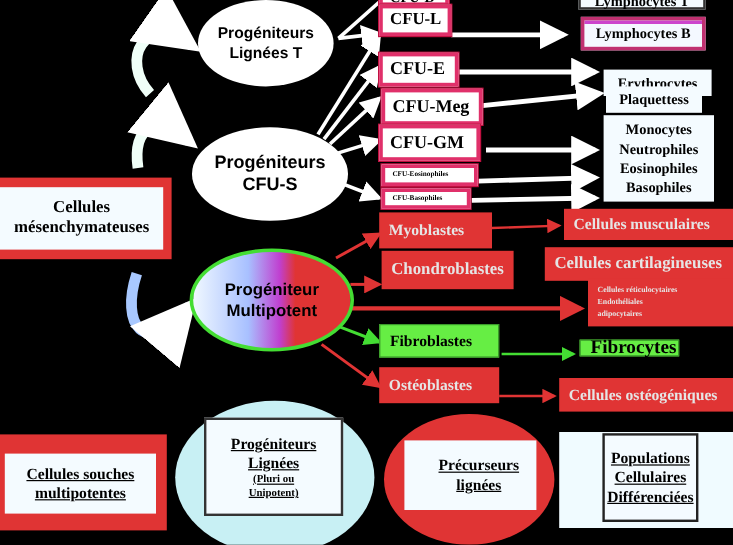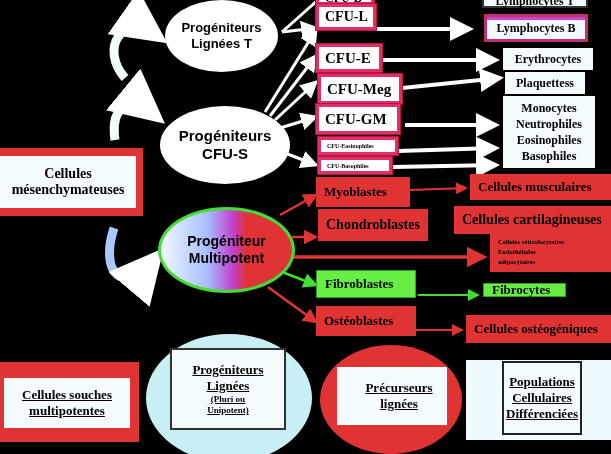--- a/index.html
+++ b/index.html
@@ -5,21 +5,21 @@
   html, body { margin:0; padding:0; }
   body { width:611px; height:454px; background:#000; position:relative; overflow:hidden;
          font-family:"Liberation Serif", serif; }
   .abs { position:absolute; box-sizing:border-box; }
   svg.arrows { position:absolute; left:0; top:0; width:611px; height:454px; }
   .ellipse { border-radius:50%; background:#fff; display:flex; align-items:center; justify-content:center;
              text-align:center; font-family:"Liberation Sans", sans-serif; font-weight:bold; color:#000; }
   .cfu { background:#fff; border:3px solid #e0306a; box-shadow:0 0 0 1px #c01040; font-weight:bold; color:#000;
          display:flex; align-items:center; padding-left:6px; }
   .white { background:#f4fbff; color:#000; font-weight:bold; display:flex; align-items:center; justify-content:center; text-align:center; }
-  .red { background:#e03434; color:#000000; font-weight:bold; display:flex; align-items:center; padding-left:8px;font-family:Liberation Serif, serif; }
+  .red { background:#e03434; color:#e5e5e5; font-weight:bold; display:flex; align-items:center; padding-left:8px;font-family:Liberation Serif, serif; }
   .green { background:#66ee44; color:#000; font-weight:bold; display:flex; align-items:center; padding-left:8px; border:1px solid #3a9a2a; }
   .legend-text { text-decoration:underline; font-weight:bold; color:#000; text-align:center; line-height:1.25; }
 </style>
 </head>
 <body>
 
 <svg class="arrows" viewBox="0 0 611 454">
   <defs>
     <marker id="ahW" markerWidth="6" markerHeight="6" refX="5" refY="3" orient="auto">
         <path d="M0,0 L6,3 L0,6 z" fill="#fff"></path>
@@ -108,21 +108,21 @@
 <div class="abs cfu" style="left:318px;top:157px;width:74px;height:17px;font-size:6px;">
     <span>CFU-Basophiles</span>
   </div>
 
 <div class="abs white" style="left:482px;top:-6px;width:106px;height:14px;font-size:12px;border:2px solid #333;">
     <span>Lymphocytes T</span>
   </div>
 <div class="abs white" style="left:484px;top:14px;width:104px;height:28px;font-size:12px;background:#f4f8ff;border:3px solid #c03070;box-shadow:inset 0 3px 0 #cc44cc;">
     <span>Lymphocytes B</span>
   </div>
-<div class="abs white" style="left:503px;top:48px;width:90px;height:22px;font-size:12px;">
+<div class="abs white" style="left:503px;top:58px;width:90px;height:22px;font-size:12px;">
     <span>Erythrocytes</span>
   </div>
 <div class="abs white" style="left:505px;top:72px;width:80px;height:22px;font-size:12px;">
     <span>Plaquettess</span>
   </div>
 <div class="abs white" style="left:503px;top:96px;width:92px;height:72px;font-size:12px;line-height:1.35;flex-direction:column;">
   <div>Monocytes</div>
   <div>Neutrophiles</div>
   <div>Eosinophiles</div>
   <div>Basophiles</div>
@@ -145,21 +145,21 @@
     <span>Cellules musculaires</span>
   </div>
 <div class="abs red" style="left:454px;top:206px;width:157px;height:28px;font-size:14px;white-space:nowrap;overflow:hidden;">
     <span>Cellules cartilagineuses</span>
   </div>
 <div class="abs red" style="left:490px;top:232px;width:121px;height:40px;font-size:6.5px;line-height:1.5;flex-direction:column;align-items:flex-start;justify-content:center;white-space:nowrap;overflow:hidden;">
   <div>Cellules réticulocytaires</div>
   <div>Endothéliales</div>
   <div>adipocytaires</div>
 </div>
-<div class="abs green" style="left:483px;top:283px;width:83px;height:14px;font-size:13px;">
+<div class="abs green" style="left:483px;top:283px;width:83px;height:14px;font-size:16px;">
     <span>Fibrocytes</span>
   </div>
 <div class="abs red" style="left:466px;top:315px;width:145px;height:28px;font-size:13px;white-space:nowrap;overflow:hidden;">
     <span>Cellules ostéogéniques</span>
   </div>
 
 <div class="abs" style="left:0;top:362px;width:139px;height:80px;background:#e03434;">
   <div class="abs white legend-text" style="left:4px;top:16px;width:126px;height:50px;font-size:13px;flex-direction:column;">
     <div>Cellules souches</div>
     <div>multipotentes</div>

